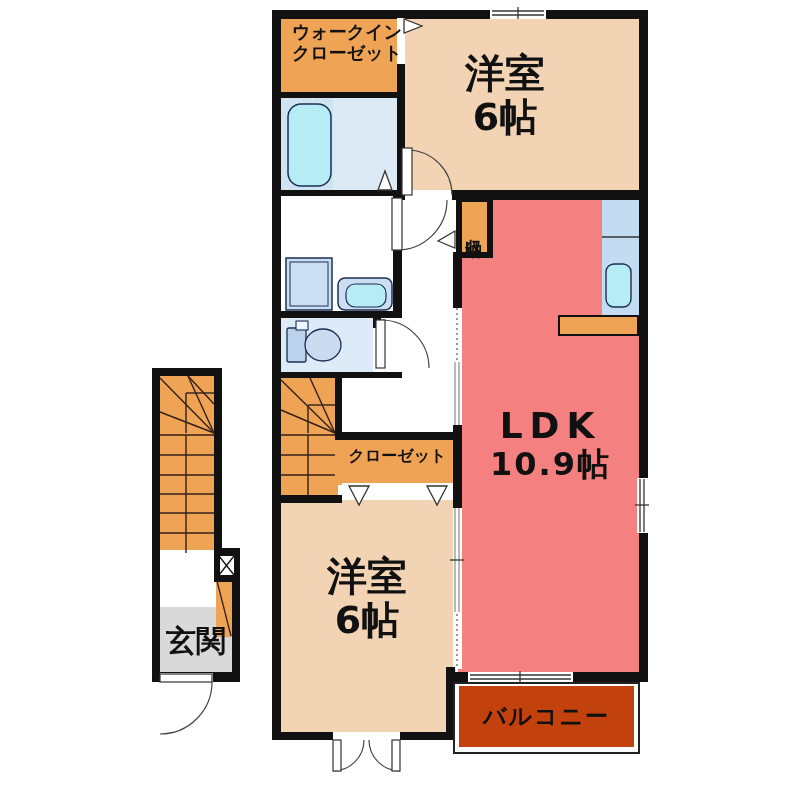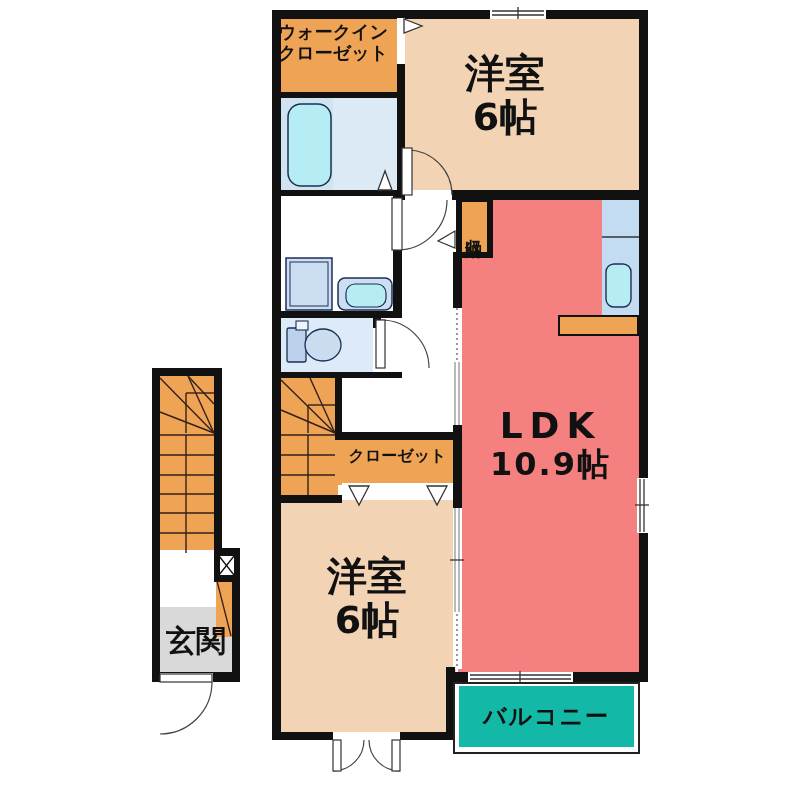--- a/index.html
+++ b/index.html
@@ -12,21 +12,21 @@
   .bg-salmon{background:#f58080;}
   .bg-white{background:#ffffff;}
   .bg-bathL{background:#cfe3f1;}
   .bg-bathR{background:#dceaf6;}
   .bg-toilet{background:#dcebf7;}
   .bg-kitchen{background:#c3dcf2;}
   .bg-gray{background:#d9d9d9;}
   .lbl{position:absolute;color:#111;font-weight:bold;text-align:center;white-space:nowrap;line-height:1.15;}
   svg.overlay{position:absolute;left:0;top:0;pointer-events:none;}
   .balcony-outer{position:absolute;left:453px;top:682px;width:187px;height:72px;background:#ffffff;border:2px solid #222;box-sizing:border-box;}
-  .balcony-inner{position:absolute;left:4px;top:2px;right:4px;bottom:5px;background:#14b8a6;display:flex;align-items:center;justify-content:center;}
+  .balcony-inner{position:absolute;left:4px;top:2px;right:4px;bottom:5px;background:#c2410c;display:flex;align-items:center;justify-content:center;}
   .shunou-box{position:absolute;left:456px;top:196px;width:37px;height:62px;background:#efa455;border:6px solid #111;box-sizing:border-box;display:flex;align-items:center;justify-content:center;}
   .shunou-box .v{writing-mode:vertical-rl;font-weight:bold;font-size:17px;color:#111;letter-spacing:2px;}
   .counter{position:absolute;left:558px;top:315px;width:81px;height:21px;background:#efa455;border:2px solid #111;box-sizing:border-box;}
   .xbox{position:absolute;left:218px;top:554px;width:18px;height:23px;background:#fff;border:2px solid #111;box-sizing:border-box;}
 </style>
 </head>
 <body>
 
 <div id="stage">
 
@@ -195,21 +195,21 @@
       <line x1="457" y1="308" x2="457" y2="360" stroke="#555" stroke-width="1.2" stroke-dasharray="2,3"></line>
       <line x1="455" y1="362" x2="455" y2="425" stroke="#8a8a8a" stroke-width="1.2"></line>
       <line x1="459" y1="362" x2="459" y2="425" stroke="#8a8a8a" stroke-width="1.2"></line>
       <line x1="455" y1="508" x2="455" y2="612" stroke="#8a8a8a" stroke-width="1.2"></line>
       <line x1="459" y1="508" x2="459" y2="612" stroke="#8a8a8a" stroke-width="1.2"></line>
       <line x1="450" y1="560" x2="464" y2="560" stroke="#333" stroke-width="1.3"></line>
       <line x1="457" y1="614" x2="457" y2="666" stroke="#555" stroke-width="1.2" stroke-dasharray="2,3"></line>
     </g>
   </svg>
 
-  <div class="lbl" style="left:276px;top:22px;width:114px;font-size:18px;">
+  <div class="lbl" style="left:290px;top:22px;width:114px;font-size:18px;">
     <div>ウォークイン</div>
     <div>クローゼット</div>
   </div>
 
   <div class="lbl" style="left:405px;top:50px;width:200px;font-size:40px;">
     <div>洋室</div>
     <div style="font-size:38px;">6帖</div>
   </div>
 
   <div class="lbl" style="left:462px;top:405px;width:177px;font-size:36px;letter-spacing:7px;">

